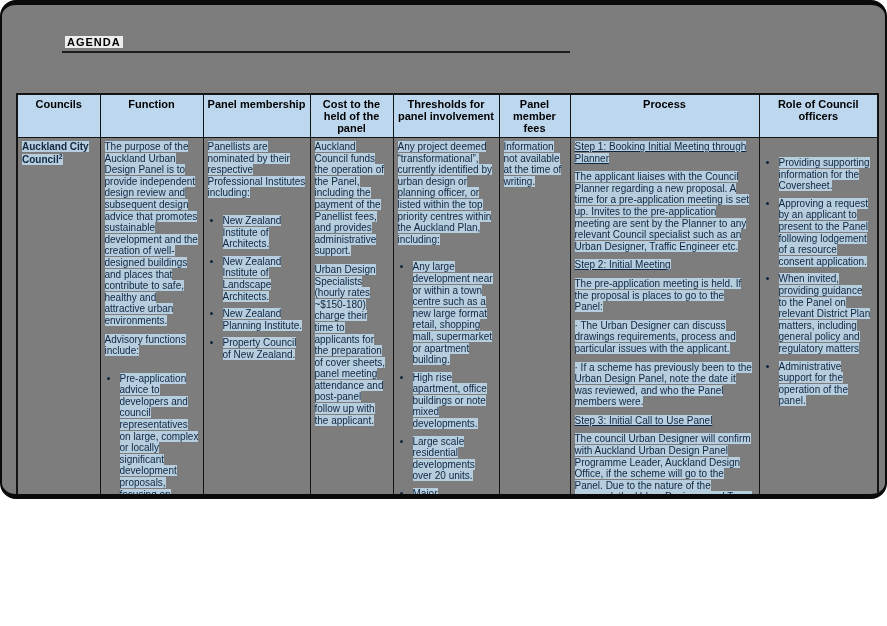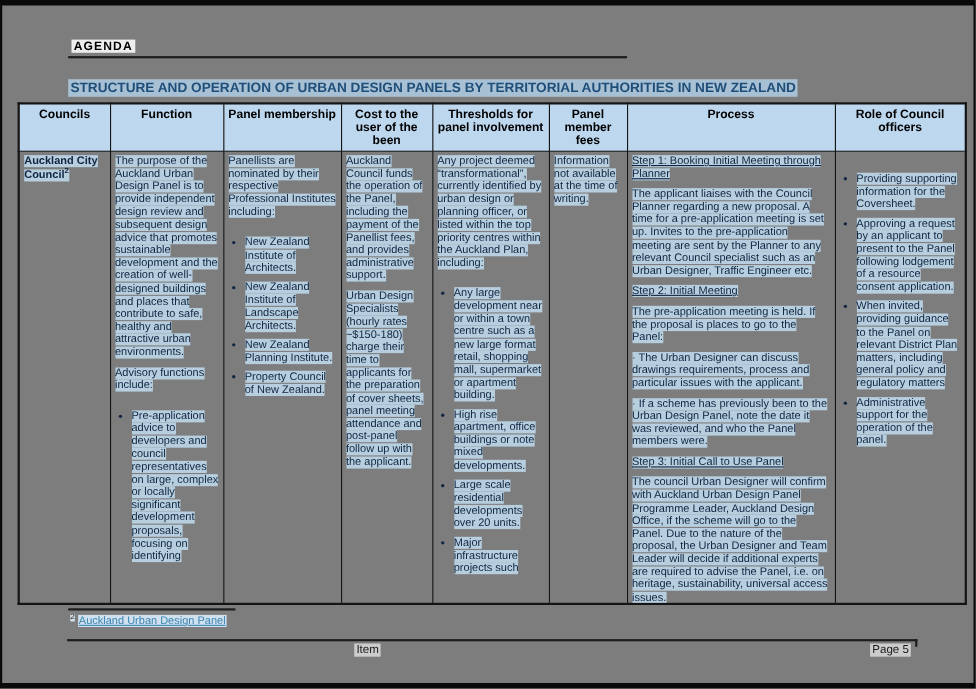--- a/index.html
+++ b/index.html
@@ -2,24 +2,24 @@
 <html style="--page-bg: #7d7d7d; --header-bg: #bdd7ee; --hl-bg: #b7cede; --text-dark: #0f2540; --title-color: #1f4e79; --title-hl: #a7c0d4; --link-color: #3d85b0; --border-dark: #141414;"><head>
 <meta charset="utf-8">
 <style>
   :root{
     --page-bg:#7d7d7d; --header-bg:#bdd7ee; --hl-bg:#b7cede; --text-dark:#0f2540;
     --title-color:#1f4e79; --title-hl:#a7c0d4; --link-color:#3d85b0; --border-dark:#141414;
   }
   html,body{margin:0;padding:0;}
   body{font-family:"Liberation Sans","DejaVu Sans",sans-serif;}
   .page{
-    position:relative;width:887px;height:626px;background:var(--page-bg);
+    position:relative;width:887px;height:499px;background:var(--page-bg);
     overflow:hidden;box-sizing:border-box;
     border-top:5px solid #0a0a0a;border-bottom:5px solid #0a0a0a;
-    border-left:2px solid #0a0a0a;border-right:2px solid #0a0a0a;
+    border-left:2px solid #0a0a0a;border-right:2px solid #0a0a0a;border-radius:16px;
   }
   .agenda{position:absolute;left:63px;top:31px;font-size:11px;font-weight:bold;letter-spacing:1px;}
   .agenda span{background:#ededed;color:#000;padding:0 2px;}
   .rule{position:absolute;background:#1c1c1c;height:2px;}
   .agenda-rule{left:60px;top:46px;width:508px;}
   .doc-title{position:absolute;left:60px;top:68px;font-size:12.4px;font-weight:bold;white-space:nowrap;}
   .doc-title span{background:var(--title-hl);color:var(--title-color);padding:1px 2px;}
   table.grid{
     position:absolute;left:14px;top:88px;width:861px;border-collapse:collapse;table-layout:fixed;
   }
@@ -53,41 +53,38 @@
 </head>
 <body>
 
 <div class="page">
 
   <div class="agenda">
     <span>AGENDA</span>
   </div>
   <div class="rule agenda-rule"></div>
 
-  <div class="doc-title">
-    <span>STRUCTURE AND OPERATION OF URBAN DESIGN PANELS BY TERRITORIAL AUTHORITIES IN NEW ZEALAND</span>
-  </div>
 
   <table class="grid">
     <colgroup>
       <col style="width:83px">
         <col style="width:103px">
         <col style="width:107px">
         <col style="width:83px">
       <col style="width:106px">
         <col style="width:71px">
         <col style="width:189px">
         <col style="width:119px">
     </colgroup>
     <thead>
       <tr>
         <th>Councils</th>
         <th>Function</th>
         <th>Panel membership</th>
-        <th>Cost to the user of the been</th>
+        <th>Cost to the held of the panel</th>
         <th>Thresholds for panel involvement</th>
         <th>Panel member fees</th>
         <th>Process</th>
         <th>Role of Council officers</th>
       </tr>
     </thead>
     <tbody>
       <tr>
         <td>
           <div class="cell-inner">

